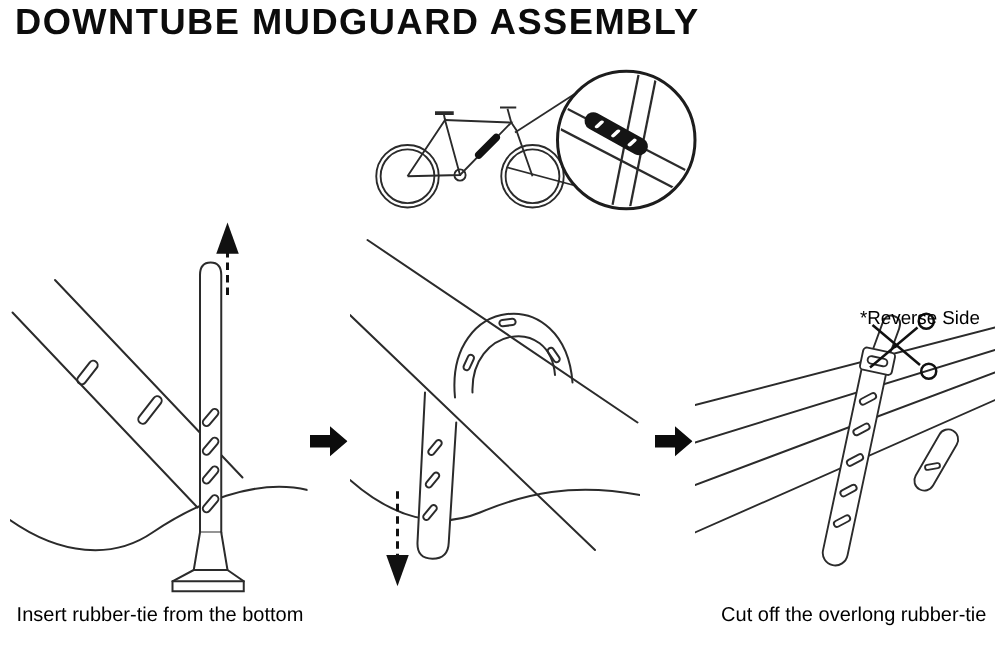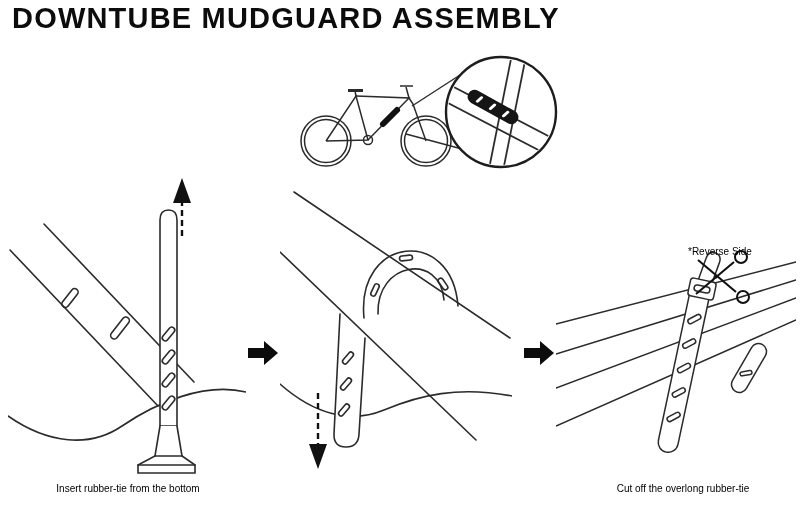--- a/index.html
+++ b/index.html
@@ -8,28 +8,28 @@
     font-family:"Liberation Sans", sans-serif; overflow:hidden; color:#000;
   }
   .abs { position:absolute; }
   h1.title {
     position:absolute; left:12px; top:2px; margin:0;
     font-size:29px; font-weight:800; letter-spacing:1.2px; color:#0c0c0c;
     white-space:nowrap;
   }
   .caption {
     position:absolute; top:482px; text-align:center;
-    font-size:10px; line-height:1.32; color:#000;
+    font-size:16px; line-height:1.32; color:#000;
   }
   .caption.c1 { left:8px;  width:240px; }
   .caption.c2 { left:272px; width:248px; }
   .caption.c3 { left:559px; width:248px; }
   .reverse-label {
     position:absolute; left:688px; top:246px;
-    font-size:10px; color:#000; white-space:nowrap;
+    font-size:15px; color:#000; white-space:nowrap;
   }
   svg { display:block; }
 </style>
 </head>
 <body>
 
 <div class="canvas">
 
   <h1 class="title">DOWNTUBE MUDGUARD ASSEMBLY</h1>
 

